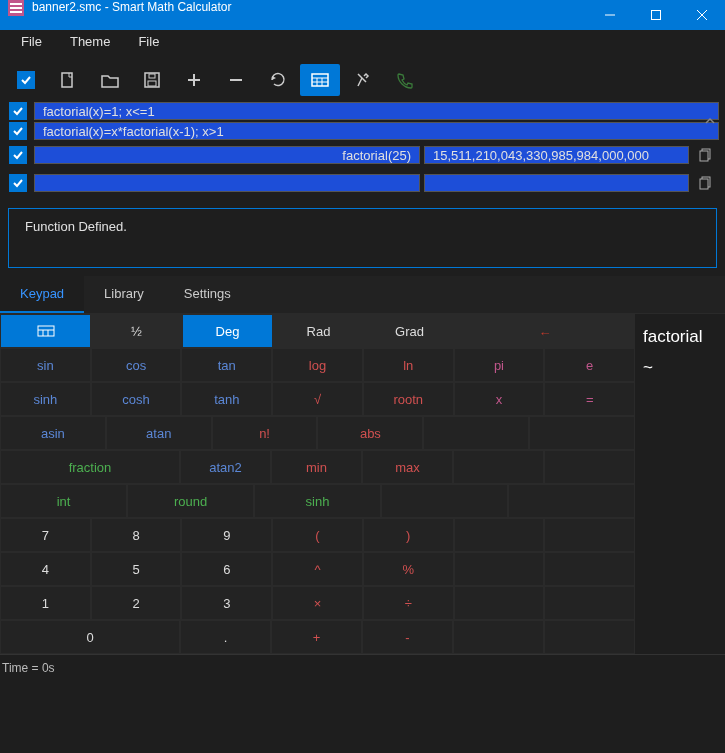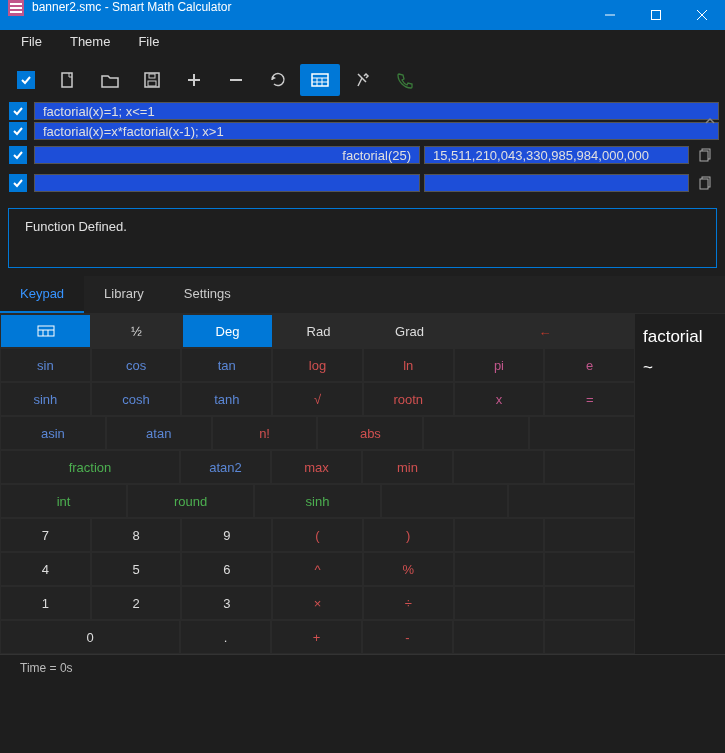--- a/index.html
+++ b/index.html
@@ -47,21 +47,21 @@
 .kcell.header { background:#2a2a2a; color:#ddd; height:34px; }
 .kcell.header.active { background:#0078d7; color:#fff; }
 .kcell.header.arrow { color:#c0392b; }
 
 .c-blue { color:#5b87d6; }
 .c-green { color:#4caf50; }
 .c-red { color:#d05050; }
 .c-mag { color:#c0568b; }
 .c-white { color:#ddd; }
 
-.footer { padding: 6px 20px; border-top: 1px solid #333; font-size: 12px; color:#bbb; }
+.footer { padding: 6px 2px; border-top: 1px solid #333; font-size: 12px; color:#bbb; }
 svg { display:block; }
 </style>
 </head>
 <body>
 
 <div class="titlebar">
   <span class="app-icon">
     <svg width="16" height="16">
         <rect width="16" height="16" fill="#c0568b"></rect>
         <rect x="2" y="3" width="12" height="2" fill="#fff"></rect>
@@ -283,22 +283,22 @@
   <div class="kcell c-blue">atan</div>
   <div class="kcell c-red">n!</div>
   <div class="kcell c-red">abs</div>
   <div class="kcell"></div>
   <div class="kcell"></div>
 </div>
 
 <div class="krow">
   <div class="kcell big2 c-green">fraction</div>
   <div class="kcell c-blue">atan2</div>
+  <div class="kcell c-red">min</div>
   <div class="kcell c-red">max</div>
-  <div class="kcell c-red">min</div>
   <div class="kcell"></div>
   <div class="kcell"></div>
 </div>
 
 <div class="krow">
   <div class="kcell c-green">int</div>
   <div class="kcell c-green">round</div>
   <div class="kcell c-green">sinh</div>
   <div class="kcell"></div>
   <div class="kcell"></div>

